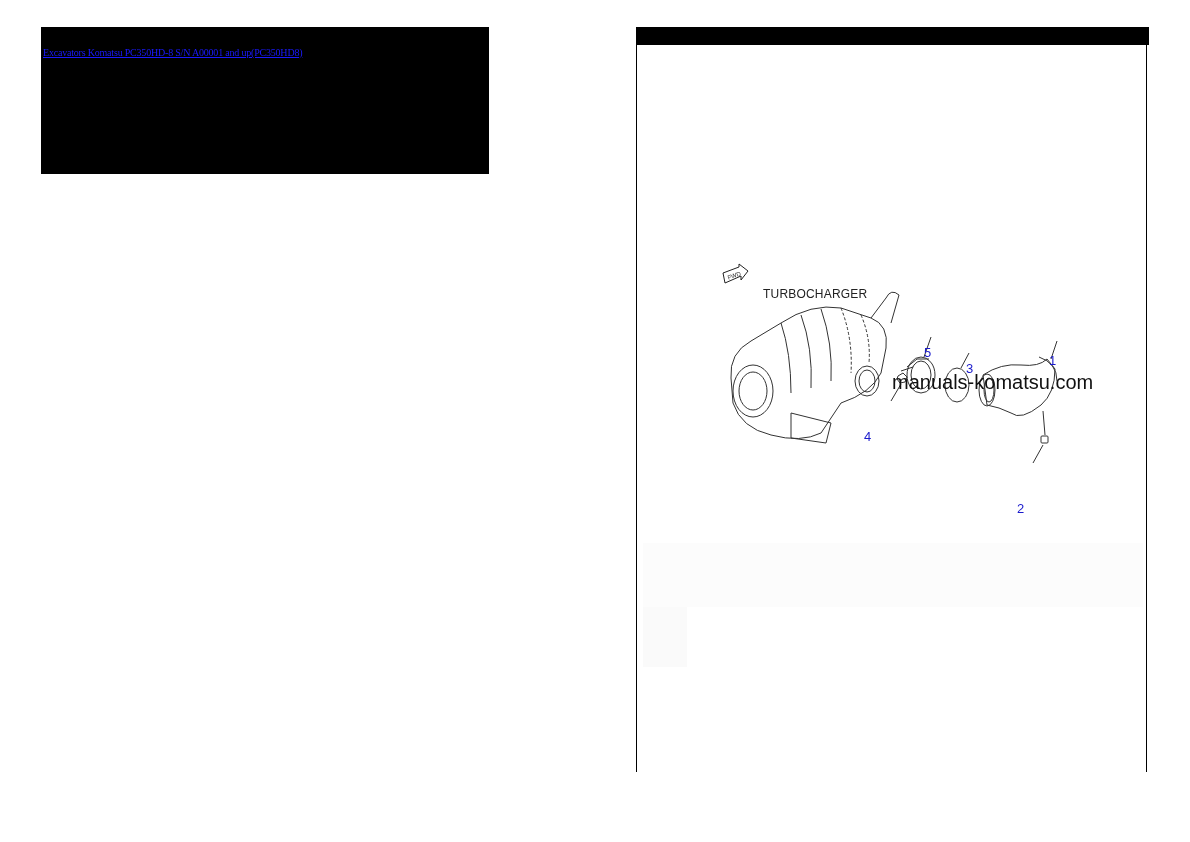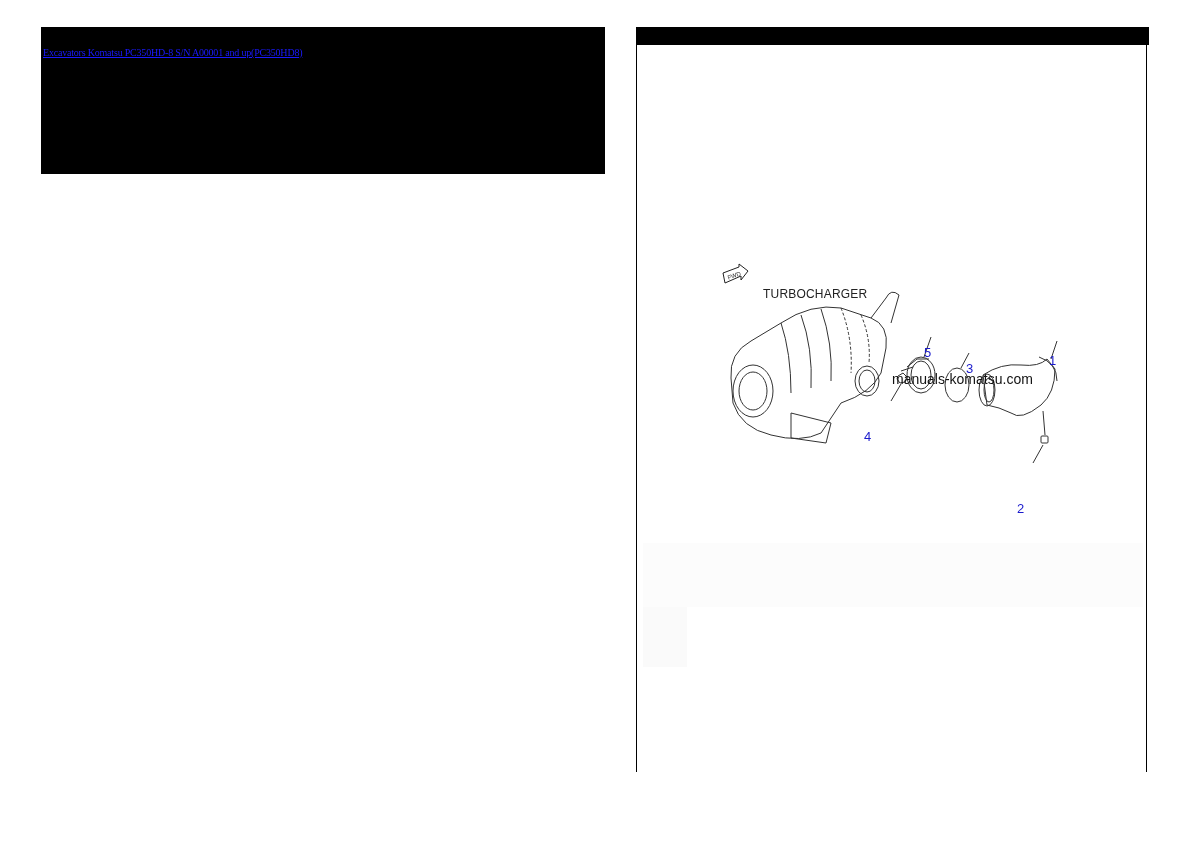--- a/index.html
+++ b/index.html
@@ -1,21 +1,21 @@
 <!DOCTYPE html>
 <html><head>
 <meta charset="utf-8">
 <style>
   html, body { margin: 0; padding: 0; }
   body {
     width: 1190px; height: 842px; background: #ffffff; position: relative; overflow: hidden;
     font-family: "Liberation Serif", serif;
   }
   .left-banner {
-    position: absolute; left: 41px; top: 27px; width: 564px; height: 147px;
+    position: absolute; left: 41px; top: 27px; width: 448px; height: 147px;
     background: #000000;
   }
   .breadcrumb-link {
     position: absolute; left: 2px; top: 20px;
     font-family: "Liberation Serif", serif; font-size: 10px; letter-spacing: -0.2px;
     color: #1a1aff; text-decoration: underline; white-space: nowrap;
   }
   .right-panel {
     position: absolute; left: 636px; top: 27px; width: 511px; height: 745px;
     border-left: 1px solid #000; border-right: 1px solid #000; box-sizing: border-box;
@@ -32,21 +32,21 @@
   }
   .drawing {
     position: absolute; left: 84px; top: 236px; width: 340px; height: 240px;
   }
   .drawing svg { position: absolute; left: 0; top: 0; }
   .lbl {
     position: absolute; font-family: "Liberation Sans", sans-serif; white-space: nowrap;
   }
   .lbl-turbo { left: 42px; top: 24px; font-size: 12px; color: #222; letter-spacing: 0.2px; }
   .callout { font-size: 13px; color: #1a1acc; }
-  .watermark { font-size: 14px; color: #111; }
+  .watermark { font-size: 20px; color: #111; }
   .fwd-icon { position: absolute; left: 240px; top: 6px; }
 </style>
 </head>
 <body>
 
 <div class="left-banner">
   <a class="breadcrumb-link" href="#">Excavators Komatsu PC350HD-8 S/N A00001 and up(PC350HD8)</a>
 </div>
 
 <div class="right-panel">

